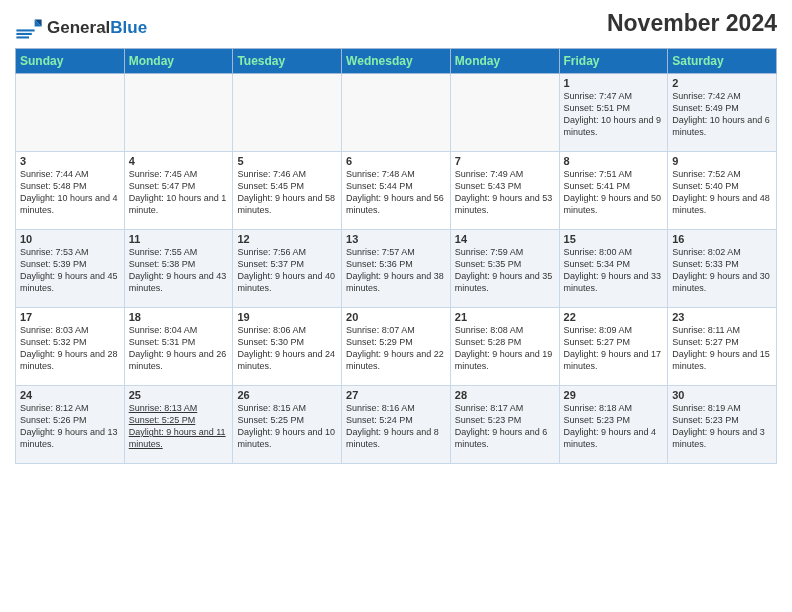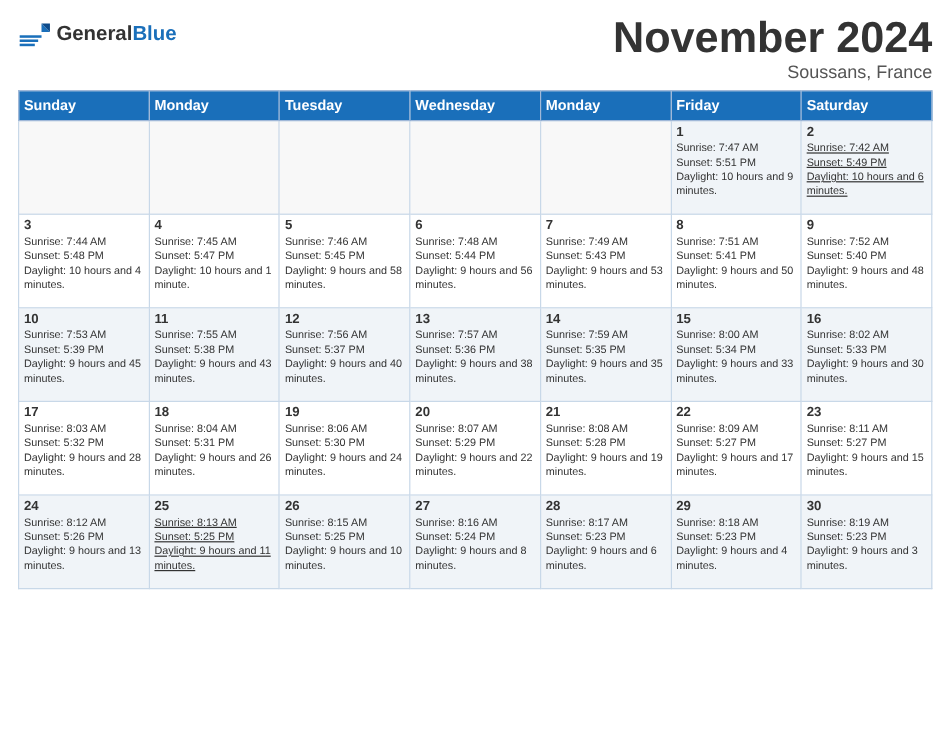--- a/index.html
+++ b/index.html
@@ -27,36 +27,36 @@
     }
     .logo-icon {
       width: 28px;
       height: 28px;
       margin-right: 4px;
     }
     .title-block {
       text-align: right;
     }
     .month-title {
-      font-size: 36px;
+      font-size: 23px;
       font-weight: bold;
       color: #333;
     }
     .location {
       font-size: 15px;
       color: #555;
     }
     .calendar-table {
       width: 100%;
       border-collapse: collapse;
       table-layout: fixed;
     }
     .calendar-table th {
       background-color: #1a6fba;
-      color: #ffffff;
+      color: #86efac;
       font-size: 12px;
       font-weight: bold;
       padding: 5px 4px;
       text-align: left;
       border: 1px solid #a0b8d8;
     }
     .calendar-table td {
       vertical-align: top;
       border: 1px solid #c8d8e8;
       padding: 3px 4px;
@@ -101,21 +101,20 @@
         <rect x="2" y="32" width="18" height="3" fill="#1a6fba"></rect>
       </svg>
       <div>
         <div style="font-size:17px;font-weight:bold;color:#333;line-height:1.1;">
           <span style="color:#333;text-align:right;">General</span><span style="color:#1a6fba;">Blue</span>
         </div>
       </div>
     </div>
     <div class="title-block">
       <div class="month-title">November 2024</div>
-      <div class="location">Soussans, France</div>
     </div>
   </div>
 
   <table class="calendar-table">
     <thead>
       <tr>
         <th>Sunday</th>
         <th>Monday</th>
         <th>Tuesday</th>
         <th>Wednesday</th>
@@ -132,21 +131,21 @@
           <td class="empty-cell"></td>
           <td class="empty-cell"></td>
           <td>
             <span class="day-num">1</span>
             <div class="day-info" style="white-space: pre-line;">Sunrise: 7:47 AM
 Sunset: 5:51 PM
 Daylight: 10 hours and 9 minutes.</div>
           </td>
           <td>
             <span class="day-num">2</span>
-            <div class="day-info" style="white-space: pre-line; text-decoration: underline;">Sunrise: 7:42 AM
+            <div class="day-info" style="white-space: pre-line;">Sunrise: 7:42 AM
 Sunset: 5:49 PM
 Daylight: 10 hours and 6 minutes.</div>
           </td>
         </tr>
         <tr>
           <td>
             <span class="day-num">3</span>
             <div class="day-info" style="white-space: pre-line;">Sunrise: 7:44 AM
 Sunset: 5:48 PM
 Daylight: 10 hours and 4 minutes.</div>

